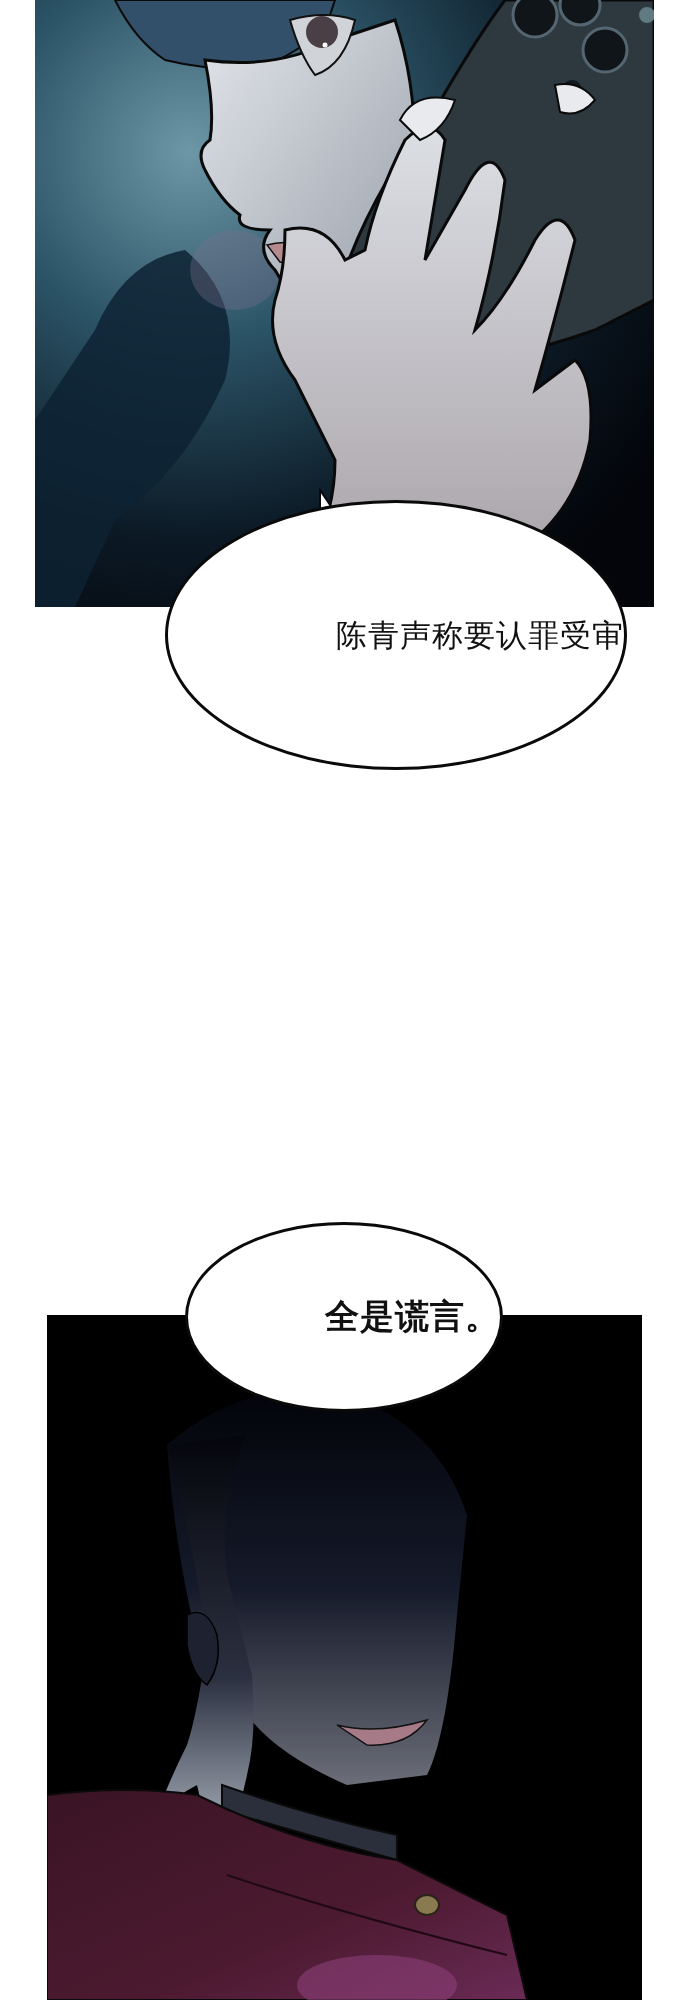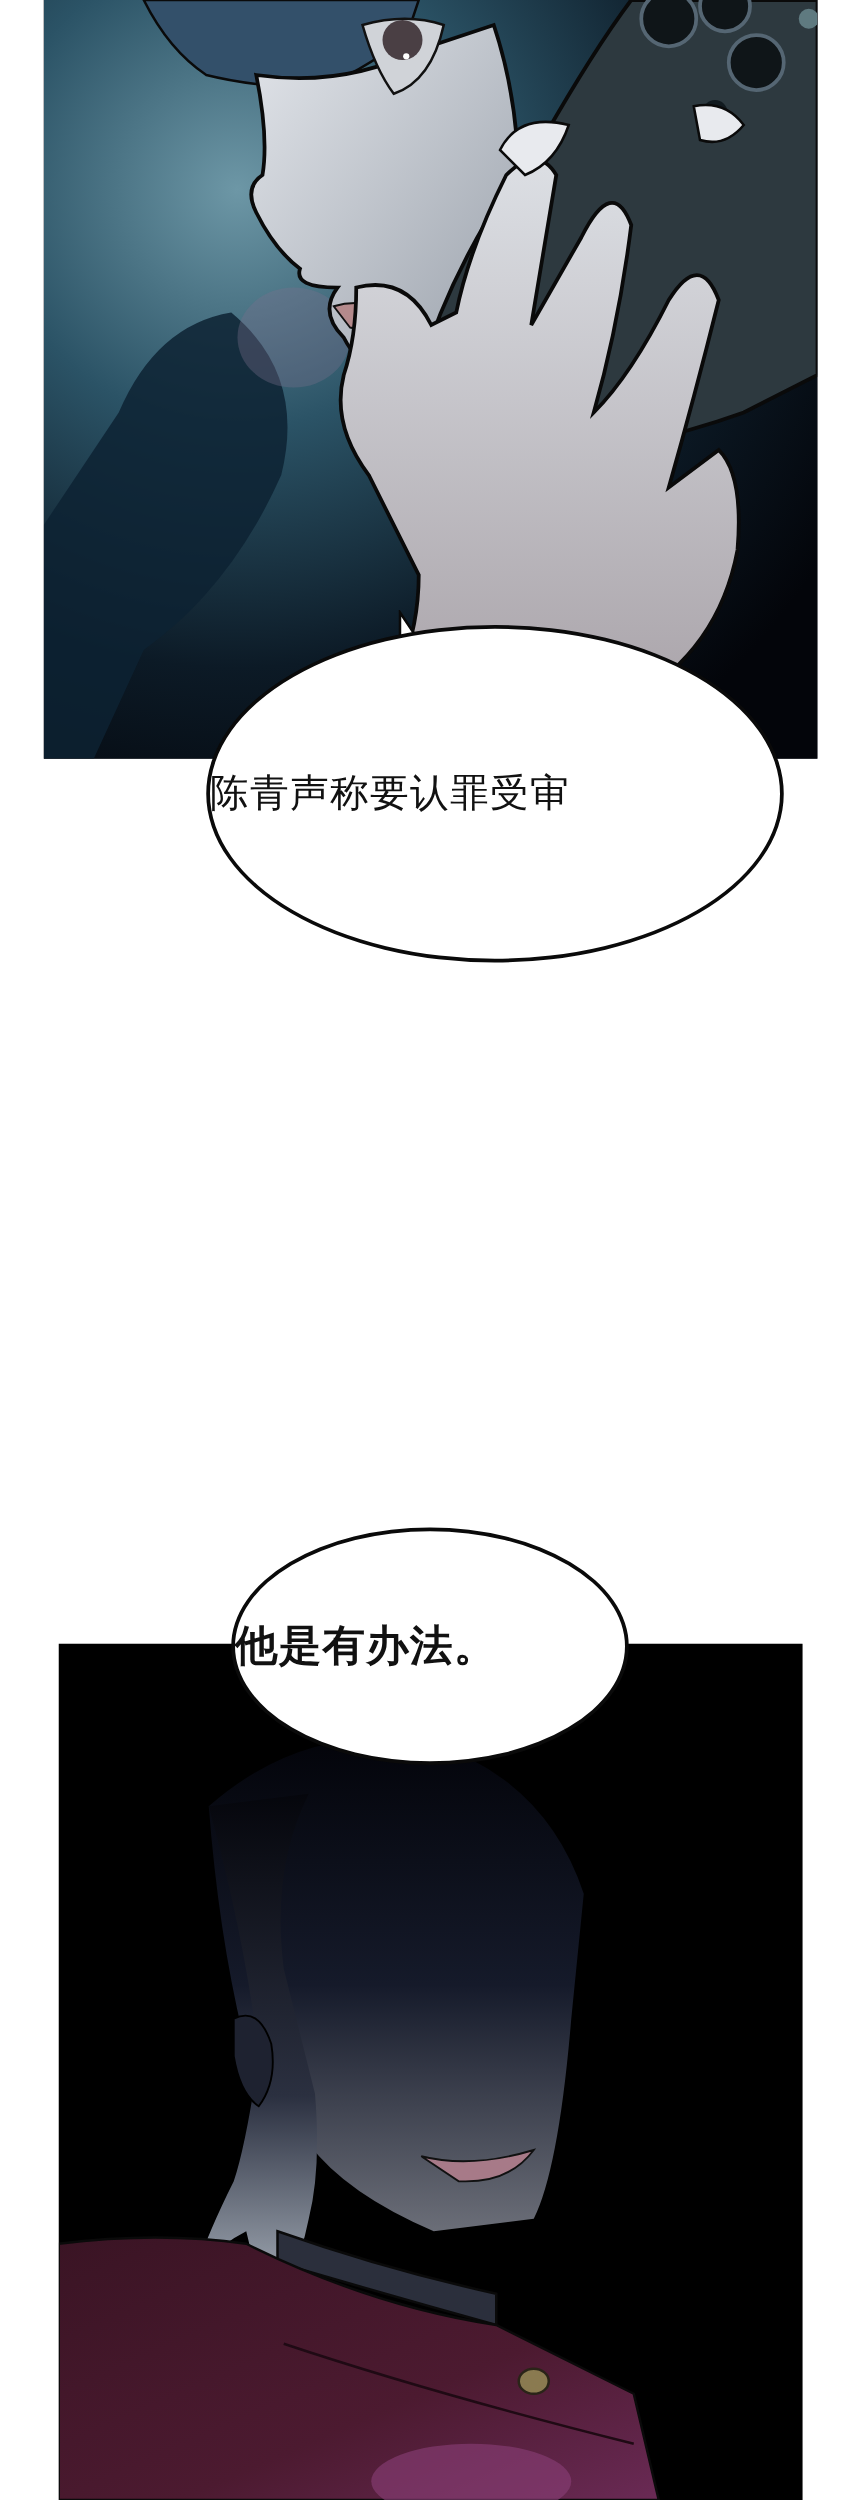--- a/index.html
+++ b/index.html
@@ -4,21 +4,21 @@
 <style>
   html, body { margin: 0; padding: 0; background: #ffffff; }
   body { width: 690px; height: 2000px; position: relative; overflow: hidden;
          font-family: "DejaVu Sans", sans-serif; }
   .panel { position: absolute; overflow: hidden; }
   #panel1 { left: 35px; top: 0; width: 619px; height: 607px; background: #05070c; }
   #panel2 { left: 47px; top: 1315px; width: 595px; height: 685px; background: #000000; }
   .art { position: absolute; left: 0; top: 0; }
   .bubble { position: absolute; background: #ffffff; border: 3px solid #0a0a0a;
             border-radius: 50%; display: flex; flex-direction: column;
-            align-items: flex-start; justify-content: center; box-sizing: border-box; gap: 23px; }
+            align-items: flex-end; justify-content: center; box-sizing: border-box; gap: 23px; }
   #bubble1 { left: 165px; top: 500px; width: 462px; height: 270px; }
   #bubble2 { left: 185px; top: 1222px; width: 318px; height: 190px; }
   .line { color: #111; white-space: nowrap; }
   #bubble1 .line { font-size: 31px; line-height: 46px; font-weight: normal; letter-spacing: 1px; }
   #bubble2 .line { font-size: 34px; font-weight: bold; letter-spacing: 1px; }
   .tail { position: absolute; }
 </style>
 </head>
 <body>
 
@@ -108,14 +108,14 @@
     <path d="M175 470 Q260 500 350 520 L350 545 Q260 520 175 495 Z" fill="#2b2f3c" stroke="#0a0a0a" stroke-width="2"></path>
 
     <path d="M0 480 Q80 470 150 480 Q250 530 350 545 L460 600 L480 685 L0 685 Z" fill="url(#jacket2)" stroke="#0a0a0a" stroke-width="2"></path>
     <path d="M180 560 Q300 600 460 640" stroke="#1f0a14" stroke-width="2" fill="none"></path>
     <ellipse cx="380" cy="590" rx="12" ry="10" fill="#8a7a50" stroke="#2a2418" stroke-width="2"></ellipse>
     <ellipse cx="330" cy="670" rx="80" ry="30" fill="#8a3f78" opacity="0.6"></ellipse>
   </svg>
 </div>
 
 <div id="bubble2" class="bubble">
-  <div class="line">他是有办法。</div>
+  <div class="line">全是谎言。</div>
 </div>
 
 </body></html>

